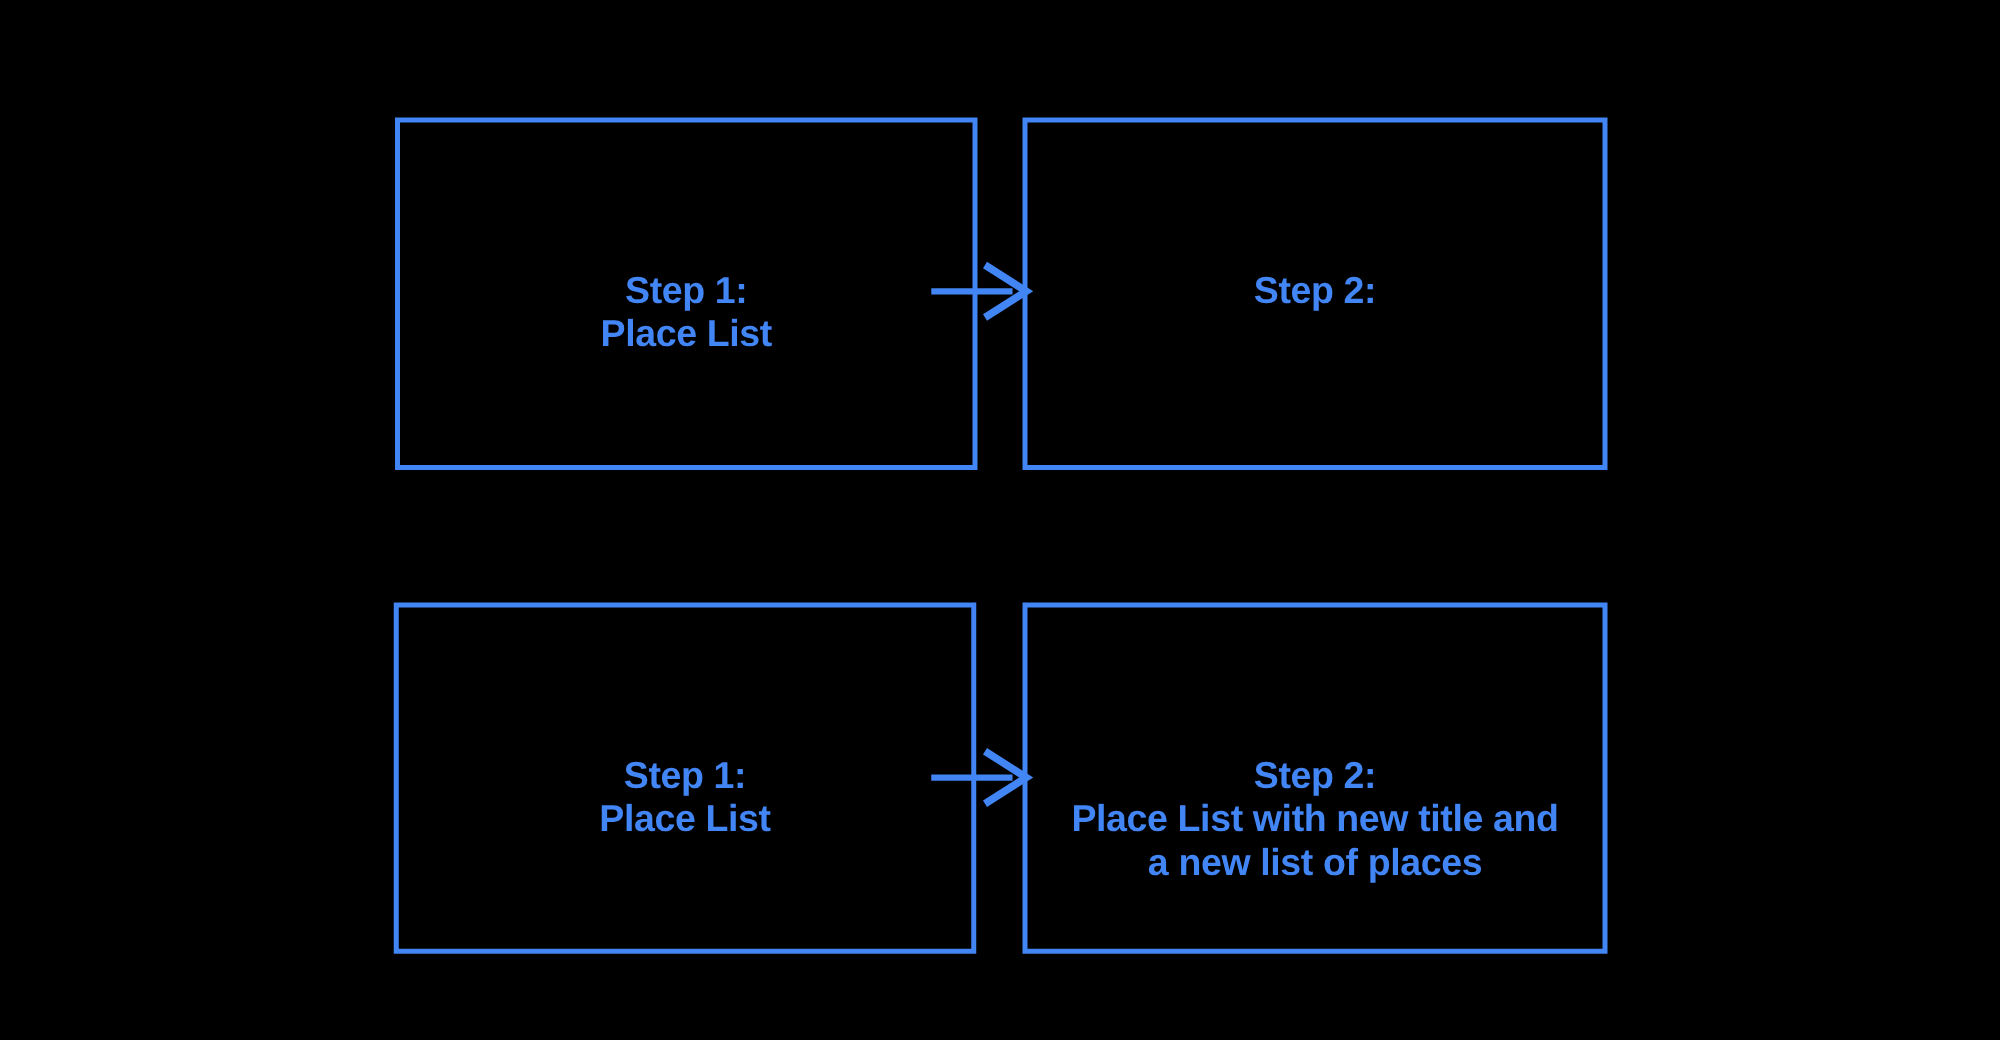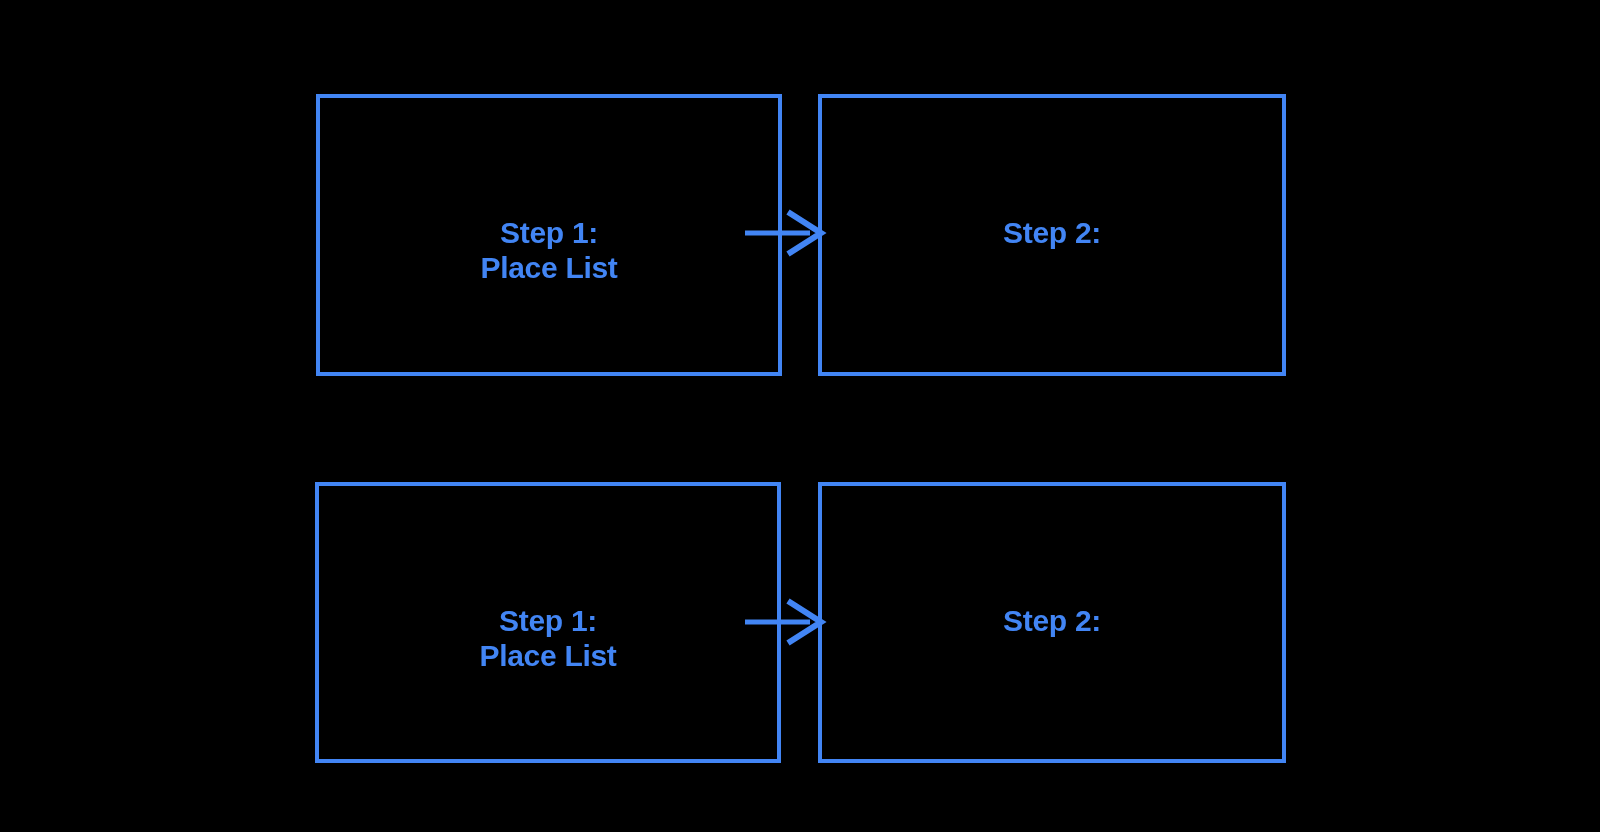--- a/index.html
+++ b/index.html
@@ -66,20 +66,22 @@
 <div class="flow-box box-step1-bottom">
   <div class="box-label">
     <div>Step 1:</div>
     <div>Place List</div>
   </div>
 </div>
 
 <div class="flow-box box-step2-bottom">
   <div class="box-label">
     <div>Step 2:</div>
+    <div>Place List with new title and</div>
+    <div>a new list of places</div>
   </div>
 </div>
 
 <svg class="arrow-svg arrow-top" width="86" height="60" viewBox="0 0 86 60" fill="none" xmlns="http://www.w3.org/2000/svg">
   <line x1="5" y1="30" x2="70" y2="30" stroke="currentColor" stroke-width="5"></line>
   <polyline points="48,9 81,30 48,51" stroke="currentColor" stroke-width="6" fill="none" stroke-linejoin="miter"></polyline>
 </svg>
 
 <svg class="arrow-svg arrow-bottom" width="86" height="60" viewBox="0 0 86 60" fill="none" xmlns="http://www.w3.org/2000/svg">
   <line x1="5" y1="30" x2="70" y2="30" stroke="currentColor" stroke-width="5"></line>

